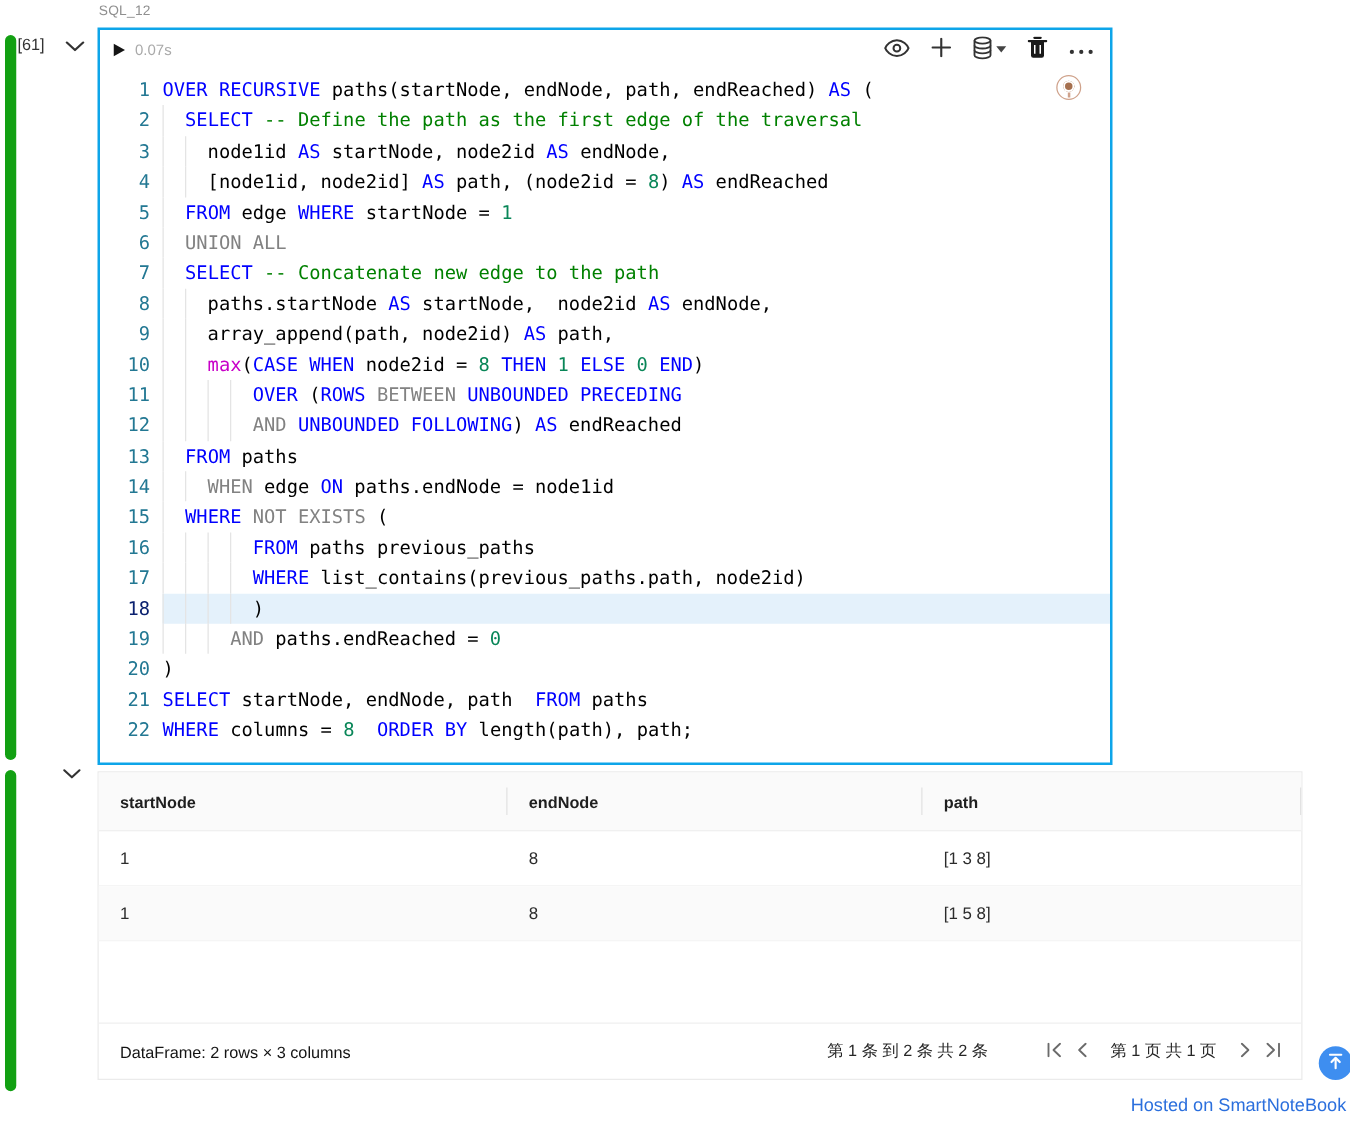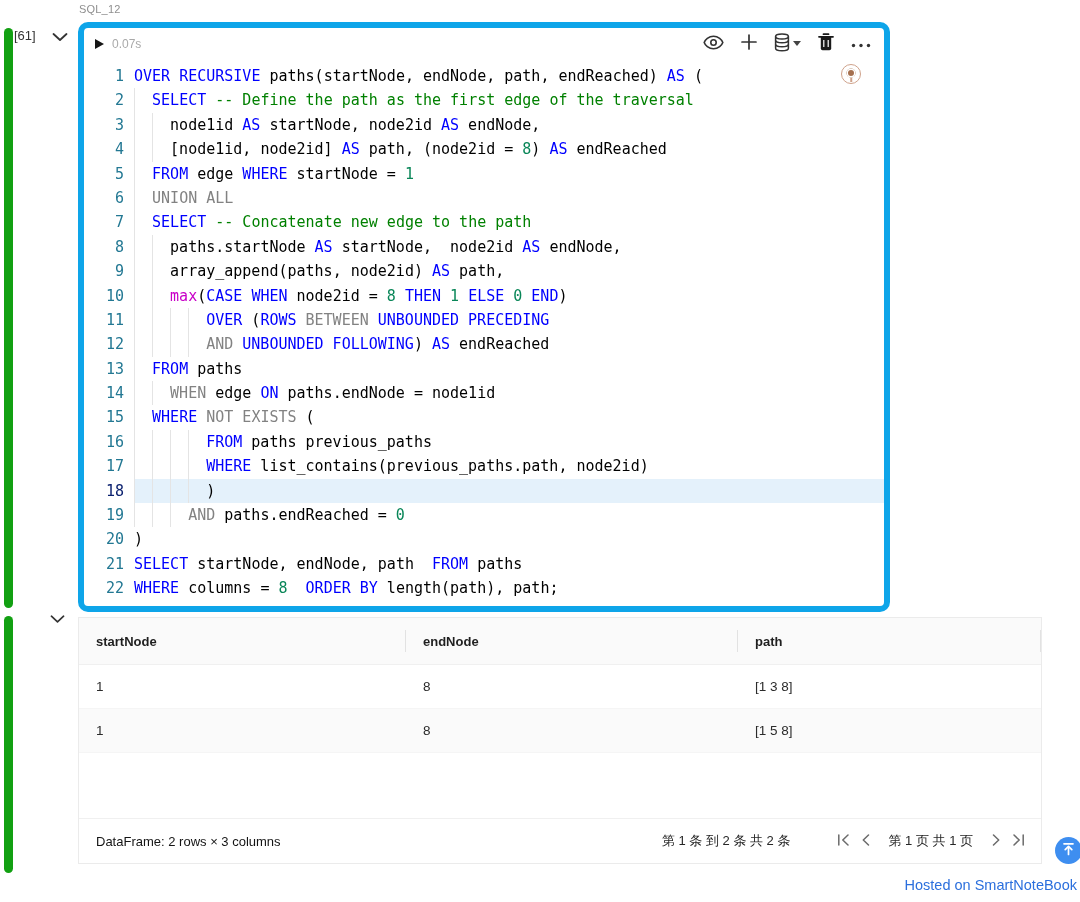--- a/index.html
+++ b/index.html
@@ -11,21 +11,21 @@
   .exec-count{position:absolute;left:14px;top:28px;font-size:13px;color:#333}
   .chev-btn{position:absolute;cursor:pointer;background:none;border:none;padding:2px}
   .exec-chev{left:50px;top:28px}
   .result-chev{left:48px;top:610px}
   .green-bar{position:absolute;left:4px;width:9px;border-radius:4.5px;background:#12a012}
   .bar-code{top:28px;height:580px}
   .bar-result{top:616px;height:257px}
 
   
   .cell{position:absolute;left:78px;top:22px;width:812px;height:590px;box-sizing:border-box;
-        border:6px solid #0ea5e9;border-radius:10px;background:#fff}
+        border:2px solid #0ea5e9;border-radius:0;background:#fff}
   .cell-header{position:relative;height:31px;display:flex;align-items:center}
   .run-group{display:flex;align-items:center;margin-left:11px;gap:8px;cursor:pointer;background:none;border:none;padding:0}
   .play-tri{width:0;height:0;border-left:9px solid #151515;border-top:5.5px solid transparent;border-bottom:5.5px solid transparent}
   .runtime{font-size:12px;color:#a9a9a9}
   .header-center{position:absolute;left:414px;top:0;height:31px;display:flex;align-items:center;font-size:13px}
   .ds-label{color:#9c9c9c}
   .engine{font-weight:bold;color:#1f1f1f;margin-left:42px;cursor:pointer}
   .tri-up{width:0;height:0;border-left:5px solid transparent;border-right:5px solid transparent;
           border-bottom:6px solid #9a9a9a;margin-left:34px;cursor:pointer}
   .vdiv{width:1px;height:15px;background:#dcdcdc;margin-left:16px}
@@ -180,21 +180,21 @@
         <div class="code-line">
           <div class="gutter">7</div>
           <div class="lc"><span class="ind">&nbsp;&nbsp;</span><span class="tk-kw">SELECT</span><span class="tk-pl"> </span><span class="tk-cm">-- Concatenate new edge to the path</span></div>
         </div>
         <div class="code-line">
           <div class="gutter">8</div>
           <div class="lc"><span class="ind">&nbsp;&nbsp;</span><span class="ind">&nbsp;&nbsp;</span><span class="tk-pl">paths.startNode </span><span class="tk-kw">AS</span><span class="tk-pl"> startNode,  node2id </span><span class="tk-kw">AS</span><span class="tk-pl"> endNode,</span></div>
         </div>
         <div class="code-line">
           <div class="gutter">9</div>
-          <div class="lc"><span class="ind">&nbsp;&nbsp;</span><span class="ind">&nbsp;&nbsp;</span><span class="tk-pl">array_append(paths, node2id) </span><span class="tk-kw">AS</span><span class="tk-pl"> path,</span></div>
+          <div class="lc"><span class="ind">&nbsp;&nbsp;</span><span class="ind">&nbsp;&nbsp;</span><span class="tk-pl">array_append(path, node2id) </span><span class="tk-kw">AS</span><span class="tk-pl"> path,</span></div>
         </div>
         <div class="code-line">
           <div class="gutter">10</div>
           <div class="lc"><span class="ind">&nbsp;&nbsp;</span><span class="ind">&nbsp;&nbsp;</span><span class="tk-fn">max</span><span class="tk-pl">(</span><span class="tk-kw">CASE</span><span class="tk-pl"> </span><span class="tk-kw">WHEN</span><span class="tk-pl"> node2id = </span><span class="tk-num">8</span><span class="tk-pl"> </span><span class="tk-kw">THEN</span><span class="tk-pl"> </span><span class="tk-num">1</span><span class="tk-pl"> </span><span class="tk-kw">ELSE</span><span class="tk-pl"> </span><span class="tk-num">0</span><span class="tk-pl"> </span><span class="tk-kw">END</span><span class="tk-pl">)</span></div>
         </div>
         <div class="code-line">
           <div class="gutter">11</div>
           <div class="lc"><span class="ind">&nbsp;&nbsp;</span><span class="ind">&nbsp;&nbsp;</span><span class="ind">&nbsp;&nbsp;</span><span class="ind">&nbsp;&nbsp;</span><span class="tk-kw">OVER</span><span class="tk-pl"> (</span><span class="tk-kw">ROWS</span><span class="tk-pl"> </span><span class="tk-gy">BETWEEN</span><span class="tk-pl"> </span><span class="tk-kw">UNBOUNDED PRECEDING</span></div>
         </div>
         <div class="code-line">

